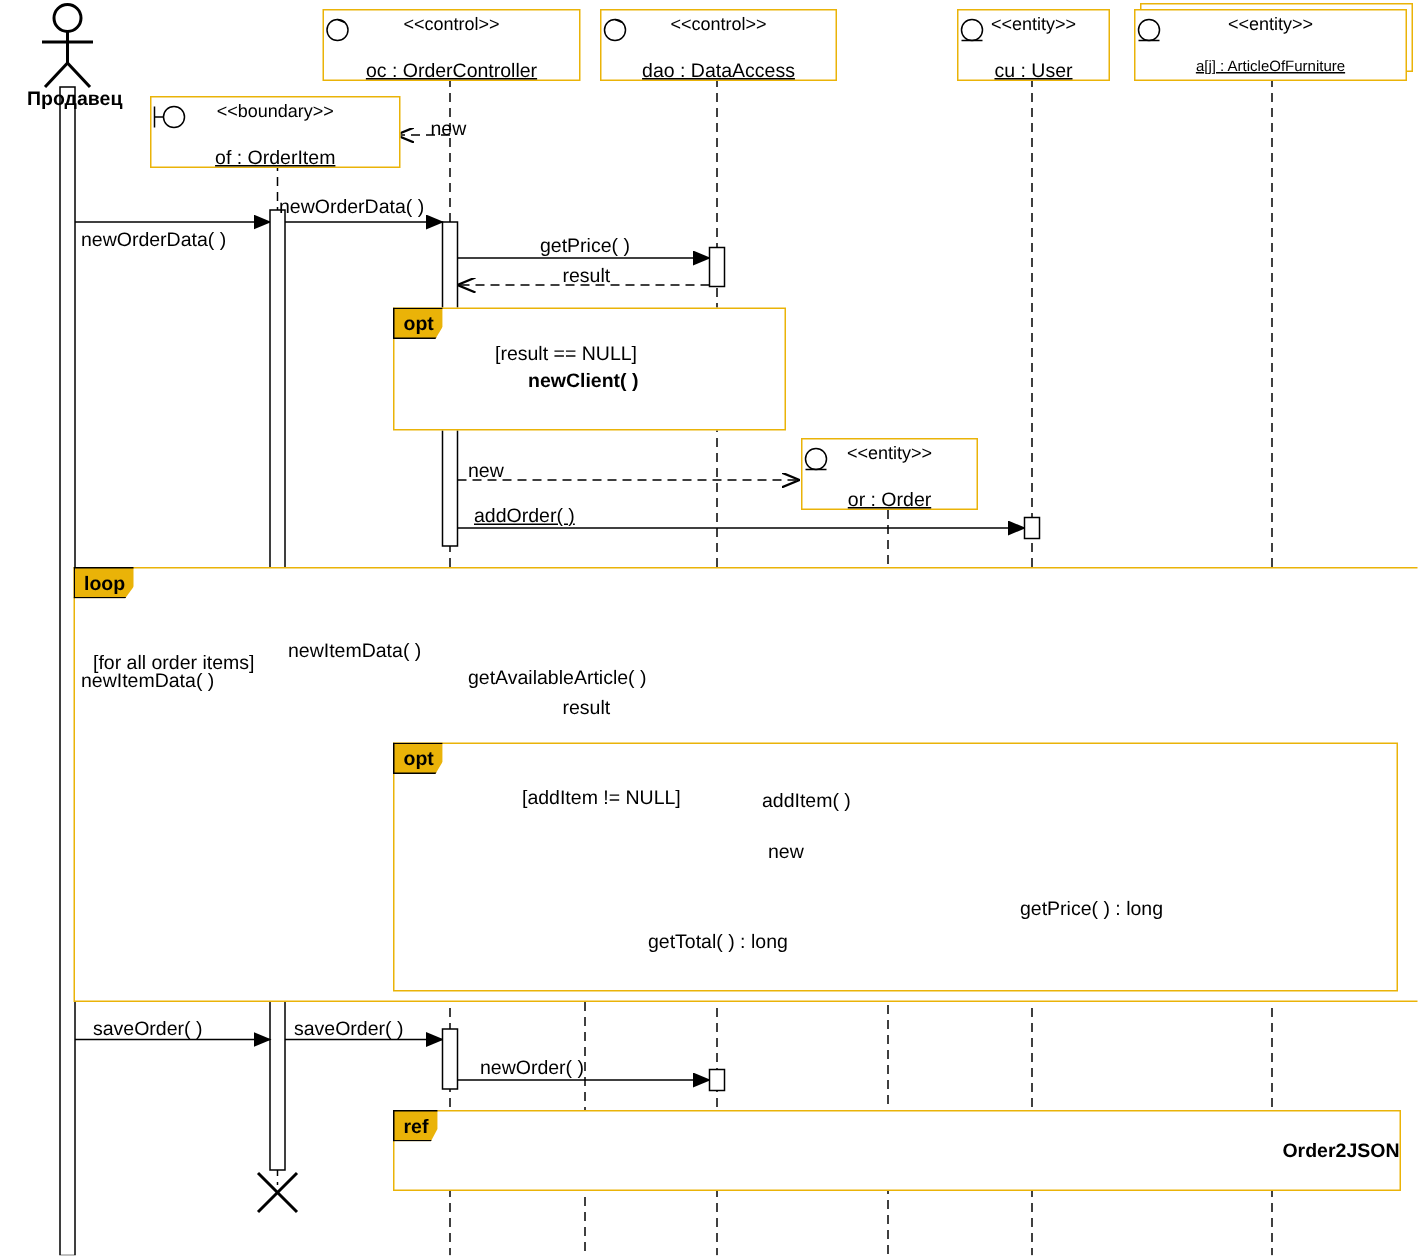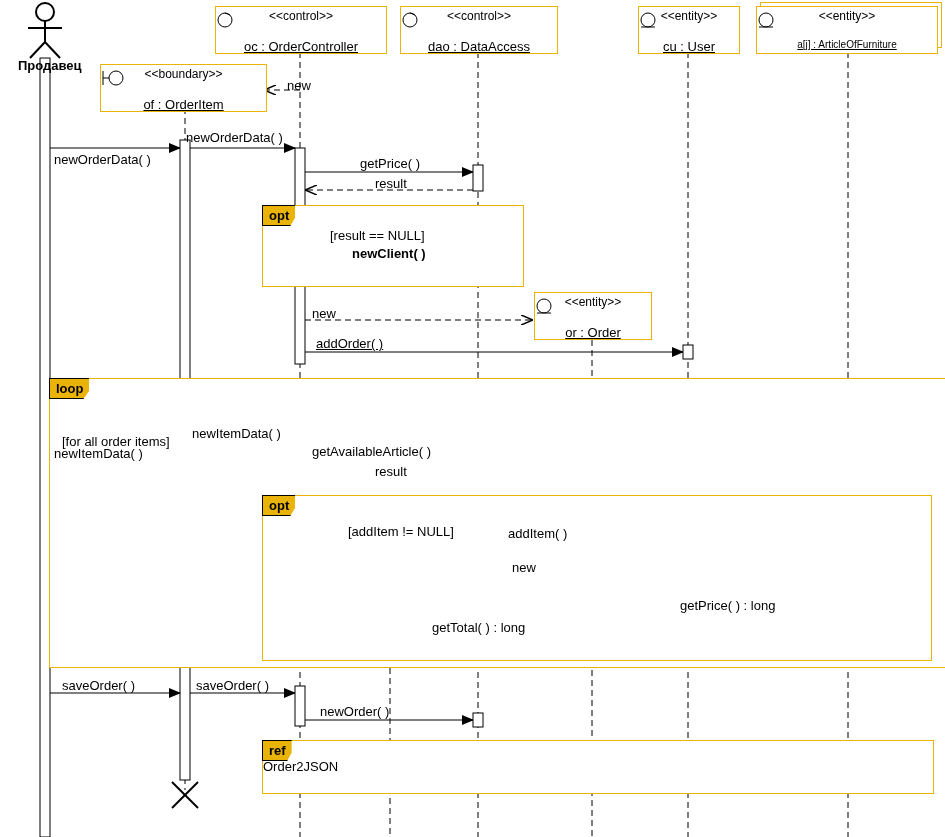--- a/index.html
+++ b/index.html
@@ -203,21 +203,21 @@
 <div class="abs box" style="left:10px; top:378px; width:925px; height:288px;margin-left:39px;">
   <div class="pentagon">loop</div>
 </div>
 
 <div class="abs box" style="left:262px; top:495px; width:668px; height:164px;">
   <div class="pentagon">opt</div>
 </div>
 
 <div class="abs box" style="left:262px; top:740px; width:670px; height:52px;">
   <div class="pentagon">ref</div>
-  <div class="abs" style="left:0; right:0; top:18px; text-align:left;">Order2JSON</div>
+  <div class="abs" style="left:0; right:0; top:18px; text-align:right;font-weight:bold;">Order2JSON</div>
 </div>
 
 <div class="abs label" style="left:287px; top:78px;">new</div>
 <div class="abs label" style="left:54px; top:152px;">newOrderData( )</div>
 <div class="abs label" style="left:186px; top:130px;">newOrderData( )</div>
 <div class="abs label" style="left:360px; top:156px;">getPrice( )</div>
 <div class="abs label" style="left:375px; top:176px;">result</div>
 <div class="abs label" style="left:330px; top:228px;">[result == NULL]</div>
 <div class="abs label" style="left:352px; top:246px;font-weight:bold;">newClient( )</div>
 <div class="abs label" style="left:312px; top:306px;">new</div>

